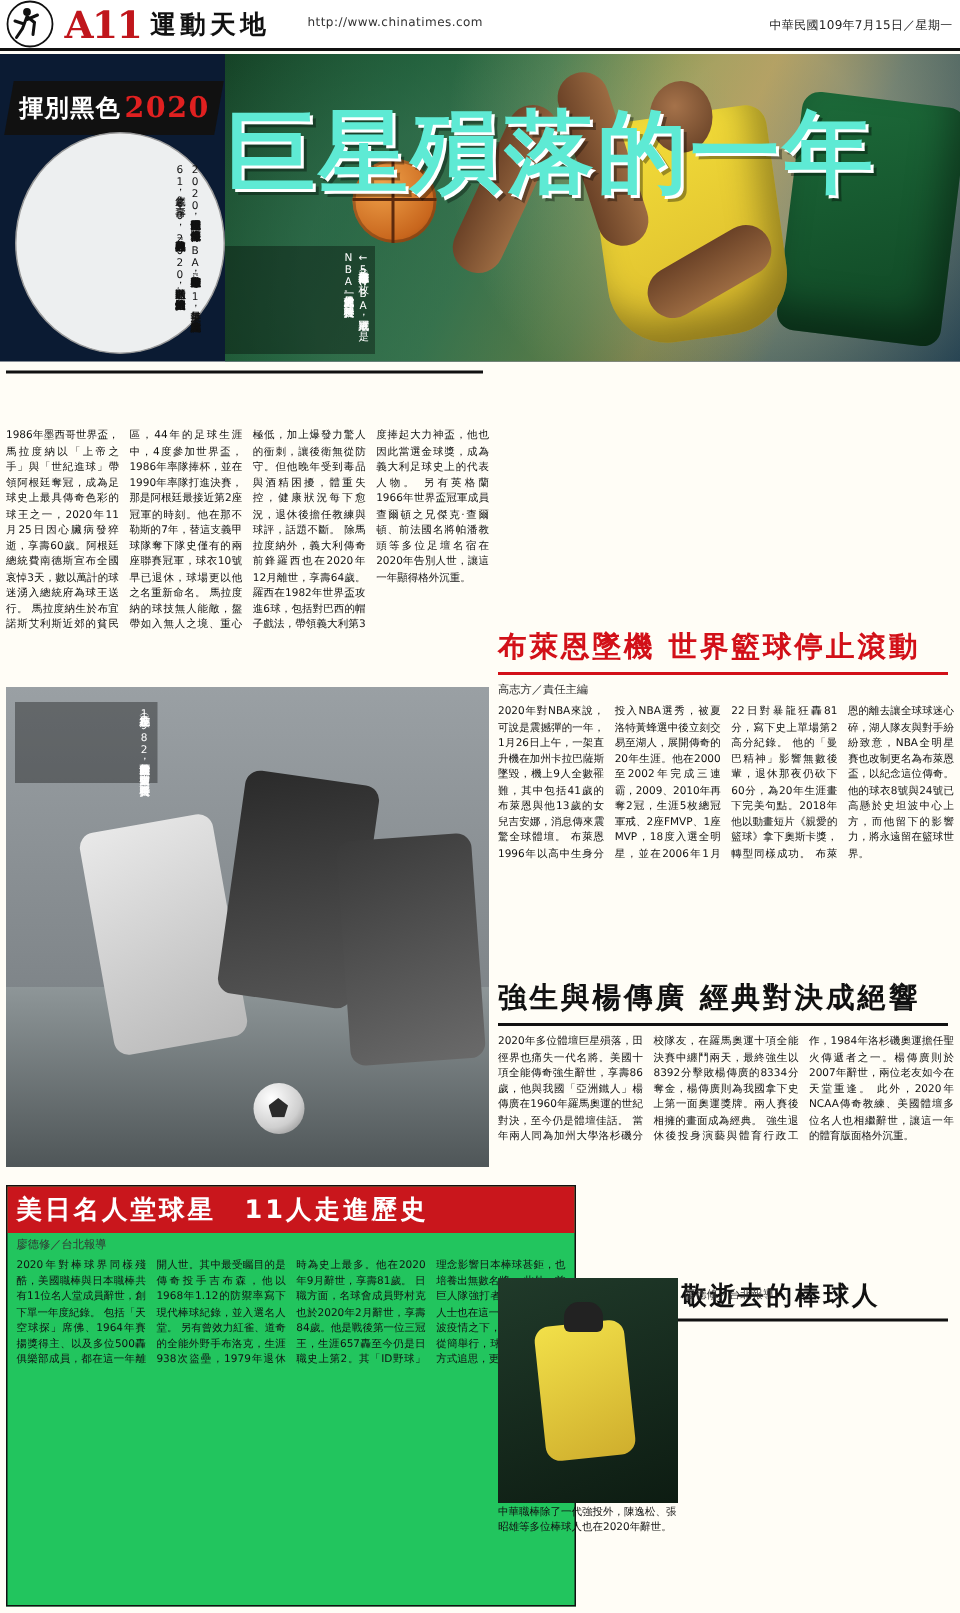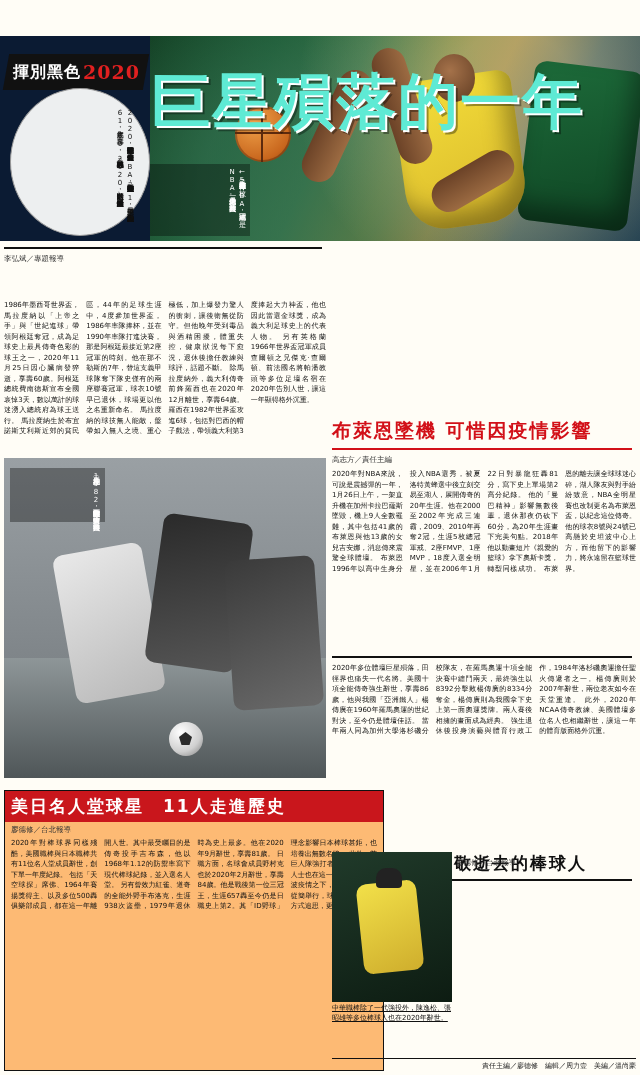--- a/index.html
+++ b/index.html
@@ -107,51 +107,64 @@
 
   
   .a3wrap { position:absolute; left:332px; top:652px; width:304px; height:190px; }
   .a3-title { font-size:19px; font-weight:bold; letter-spacing:2px; }
   .a3-underline { width:300px; height:2px; background:#111; margin:4px 0 5px 0; }
   .a3-byline { font-size:7.5px; color:#333; margin-bottom:4px; }
   .a3-body { font-size:7px; line-height:1.5; column-count:3; column-gap:7px; height:140px; text-align:justify; }
 
   
   .a4wrap { position:absolute; left:4px; top:790px; width:380px; height:281px;
-    border:1px solid #111; background:#fdba74; }
+    border:1px solid #111; background:#22c55e; }
   .a4-head { background:#c9161c; color:#fff; font-size:17px; font-weight:bold; letter-spacing:2px;
     padding:4px 6px; }
   .a4-byline { font-size:7.5px; color:#333; padding:3px 6px 0 6px; }
   .a4-body { font-size:7px; line-height:1.5; column-count:4; column-gap:7px; padding:3px 6px 6px 6px;
     height:243px; text-align:justify; }
 
   
   .a5wrap { position:absolute; left:332px; top:852px; width:304px; height:200px; }
   .a5-title { font-size:17px; font-weight:bold; letter-spacing:2px; }
   .a5-underline { width:300px; height:2px; background:#111; margin:4px 0 4px 0; }
   .a5-photo { position:absolute; left:332px; top:852px; width:120px; height:150px; overflow:hidden;
     background:linear-gradient(160deg,#203a2a,#0d1c12); }
   .a5-photo .pitcher { position:absolute; left:28px; top:30px; width:60px; height:90px; border-radius:10px;
     background:linear-gradient(160deg,#f2e049,#cfae2d); transform:rotate(-6deg); }
   .a5-photo .cap { position:absolute; left:44px; top:16px; width:26px; height:20px; border-radius:10px 10px 4px 4px;
     background:#222; }
-  .a5-cap { position:absolute; left:332px; top:1004px; width:120px; font-size:7px; line-height:1.4;text-decoration:underline; }
+  .a5-cap { position:absolute; left:332px; top:1004px; width:120px; font-size:7px; line-height:1.4; }
   .a5-body { position:absolute; left:456px; top:872px; width:180px; height:175px; font-size:7px;
     line-height:1.5; column-count:2; column-gap:7px; text-align:justify; }
   .a5-byline { position:absolute; left:456px; top:858px; font-size:7.5px; color:#333; }
 
   
   .credit { position:absolute; left:332px; bottom:4px; width:304px; font-size:7px; color:#222;
     border-top:1px solid #111; padding-top:2px; text-align:right; }
 </style>
 </head>
 <body>
 
 <div class="page">
 
+  <div class="masthead">
+    <div class="logo-mark">
+      <svg width="34" height="32" viewBox="0 0 34 32">
+        <circle cx="17" cy="16" r="15" fill="none" stroke="#111" stroke-width="1.2"></circle>
+        <circle cx="15" cy="8" r="2.6" fill="#111"></circle>
+        <path d="M15 11 L12 19 L8 25 M15 11 L20 15 L19 23 M15 13 L22 10 M13 16 L7 14" stroke="#111" stroke-width="2" fill="none" stroke-linecap="round"></path>
+      </svg>
+    </div>
+    <div class="pagenum">A11</div>
+    <div class="section-title">運動天地</div>
+    <div class="url">http://www.chinatimes.com</div>
+    <div class="dateline">中華民國109年7月15日／星期一</div>
+  </div>
 
   <div class="hero">
     <div class="hero-photo">
       <div class="jersey2"></div>
       <div class="jersey"></div>
       <div class="head"></div>
       <div class="arm a1"></div>
       <div class="arm a2"></div>
       <div class="arm a3"></div>
       <div class="ball"></div>
@@ -162,21 +175,20 @@
         <span class="yr">2020</span>
       </div>
       <div class="oval-note">2020年全球運動圈籠罩疫情陰霾，體壇也痛失多位傳奇名將。NBA『小飛俠』布萊恩年初因直升機空難身亡，41歲英年早逝，足壇『戰神』馬拉度納病逝在61歲之年，享壽60，讓無數心碎的球迷『黑色2020』斷送的難以名狀，讓懷念的留給世人的美好回憶。</div>
     </div>
     <div class="hero-title">巨星殞落的一年</div>
     <div class="hero-caption vtext">←『小飛俠』布萊恩（持球者）擁有5枚NBA總冠軍戒，是NBA史上最偉大的球員之一。（美聯社資料照片）</div>
   </div>
 
   <div class="a1wrap">
     <div class="a1-underline"></div>
-    <div class="a1-byline">李弘斌／專題報導</div>
     <div class="a1-body">1986年墨西哥世界盃，馬拉度納以「上帝之手」與「世紀進球」帶領阿根廷奪冠，成為足球史上最具傳奇色彩的球王之一，2020年11月25日因心臟病發猝逝，享壽60歲。阿根廷總統費南德斯宣布全國哀悼3天，數以萬計的球迷湧入總統府為球王送行。
 
 馬拉度納生於布宜諾斯艾利斯近郊的貧民區，44年的足球生涯中，4度參加世界盃，1986年率隊捧杯，並在1990年率隊打進決賽，那是阿根廷最接近第2座冠軍的時刻。他在那不勒斯的7年，替這支義甲球隊奪下隊史僅有的兩座聯賽冠軍，球衣10號早已退休，球場更以他之名重新命名。
 
 馬拉度納的球技無人能敵，盤帶如入無人之境、重心極低，加上爆發力驚人的衝刺，讓後衛無從防守。但他晚年受到毒品與酒精困擾，體重失控，健康狀況每下愈況，退休後擔任教練與球評，話題不斷。
 
 除馬拉度納外，義大利傳奇前鋒羅西也在2020年12月離世，享壽64歲。羅西在1982年世界盃攻進6球，包括對巴西的帽子戲法，帶領義大利第3度捧起大力神盃，他也因此當選金球獎，成為義大利足球史上的代表人物。
 
 另有英格蘭1966年世界盃冠軍成員查爾頓之兄傑克·查爾頓、前法國名將帕潘教頭等多位足壇名宿在2020年告別人世，讓這一年顯得格外沉重。</div>
   </div>
@@ -184,33 +196,34 @@
   <div class="a1-photo">
     <div class="grassline"></div>
     <div class="player p1"></div>
     <div class="player p2"></div>
     <div class="player p3"></div>
     <div class="sball"></div>
   </div>
   <div class="a1-cap vtext">馬拉度納（左）在1982年世界盃面對義大利的防守，於圖中奮力突破。（美聯社資料照）</div>
 
   <div class="a2wrap">
-    <div class="a2-title">布萊恩墜機 可惜因疫情影響</div>
+    <div class="a2-title">布萊恩墜機 世界籃球停止滾動</div>
     <div class="a2-underline"></div>
     <div class="a2-byline">高志方／責任主編</div>
     <div class="a2-body">2020年對NBA來說，可說是震撼彈的一年，1月26日上午，一架直升機在加州卡拉巴薩斯墜毀，機上9人全數罹難，其中包括41歲的布萊恩與他13歲的女兒吉安娜，消息傳來震驚全球體壇。
 
 布萊恩1996年以高中生身分投入NBA選秀，被夏洛特黃蜂選中後立刻交易至湖人，展開傳奇的20年生涯。他在2000至2002年完成三連霸，2009、2010年再奪2冠，生涯5枚總冠軍戒、2座FMVP、1座MVP，18度入選全明星，並在2006年1月22日對暴龍狂轟81分，寫下史上單場第2高分紀錄。
 
 他的「曼巴精神」影響無數後輩，退休那夜仍砍下60分，為20年生涯畫下完美句點。2018年他以動畫短片《親愛的籃球》拿下奧斯卡獎，轉型同樣成功。
 
 布萊恩的離去讓全球球迷心碎，湖人隊友與對手紛紛致意，NBA全明星賽也改制更名為布萊恩盃，以紀念這位傳奇。他的球衣8號與24號已高懸於史坦波中心上方，而他留下的影響力，將永遠留在籃球世界。</div>
   </div>
 
   <div class="a3wrap">
+    <div class="a3-title">強生與楊傳廣 經典對決成絕響</div>
     <div class="a3-underline"></div>
     <div class="a3-body">2020年多位體壇巨星殞落，田徑界也痛失一代名將。美國十項全能傳奇強生辭世，享壽86歲，他與我國「亞洲鐵人」楊傳廣在1960年羅馬奧運的世紀對決，至今仍是體壇佳話。
 
 當年兩人同為加州大學洛杉磯分校隊友，在羅馬奧運十項全能決賽中纏鬥兩天，最終強生以8392分擊敗楊傳廣的8334分奪金，楊傳廣則為我國拿下史上第一面奧運獎牌。兩人賽後相擁的畫面成為經典。
 
 強生退休後投身演藝與體育行政工作，1984年洛杉磯奧運擔任聖火傳遞者之一。楊傳廣則於2007年辭世，兩位老友如今在天堂重逢。
 
 此外，2020年NCAA傳奇教練、美國體壇多位名人也相繼辭世，讓這一年的體育版面格外沉重。</div>
   </div>
 
@@ -234,15 +247,14 @@
     <div class="a5-title">陳逸松張昭雄 敬逝去的棒球人</div>
     <div class="a5-underline"></div>
   </div>
   <div class="a5-photo">
     <div class="pitcher"></div>
     <div class="cap"></div>
   </div>
   <div class="a5-cap">中華職棒除了一代強投外，陳逸松、張昭雄等多位棒球人也在2020年辭世。</div>
   <div class="a5-byline">廖德修／台北報導</div>
 
-  <div class="credit">責任主編／廖德修　編輯／周力壹　美編／溫尚豪</div>
 
 </div>
 
 </body></html>

